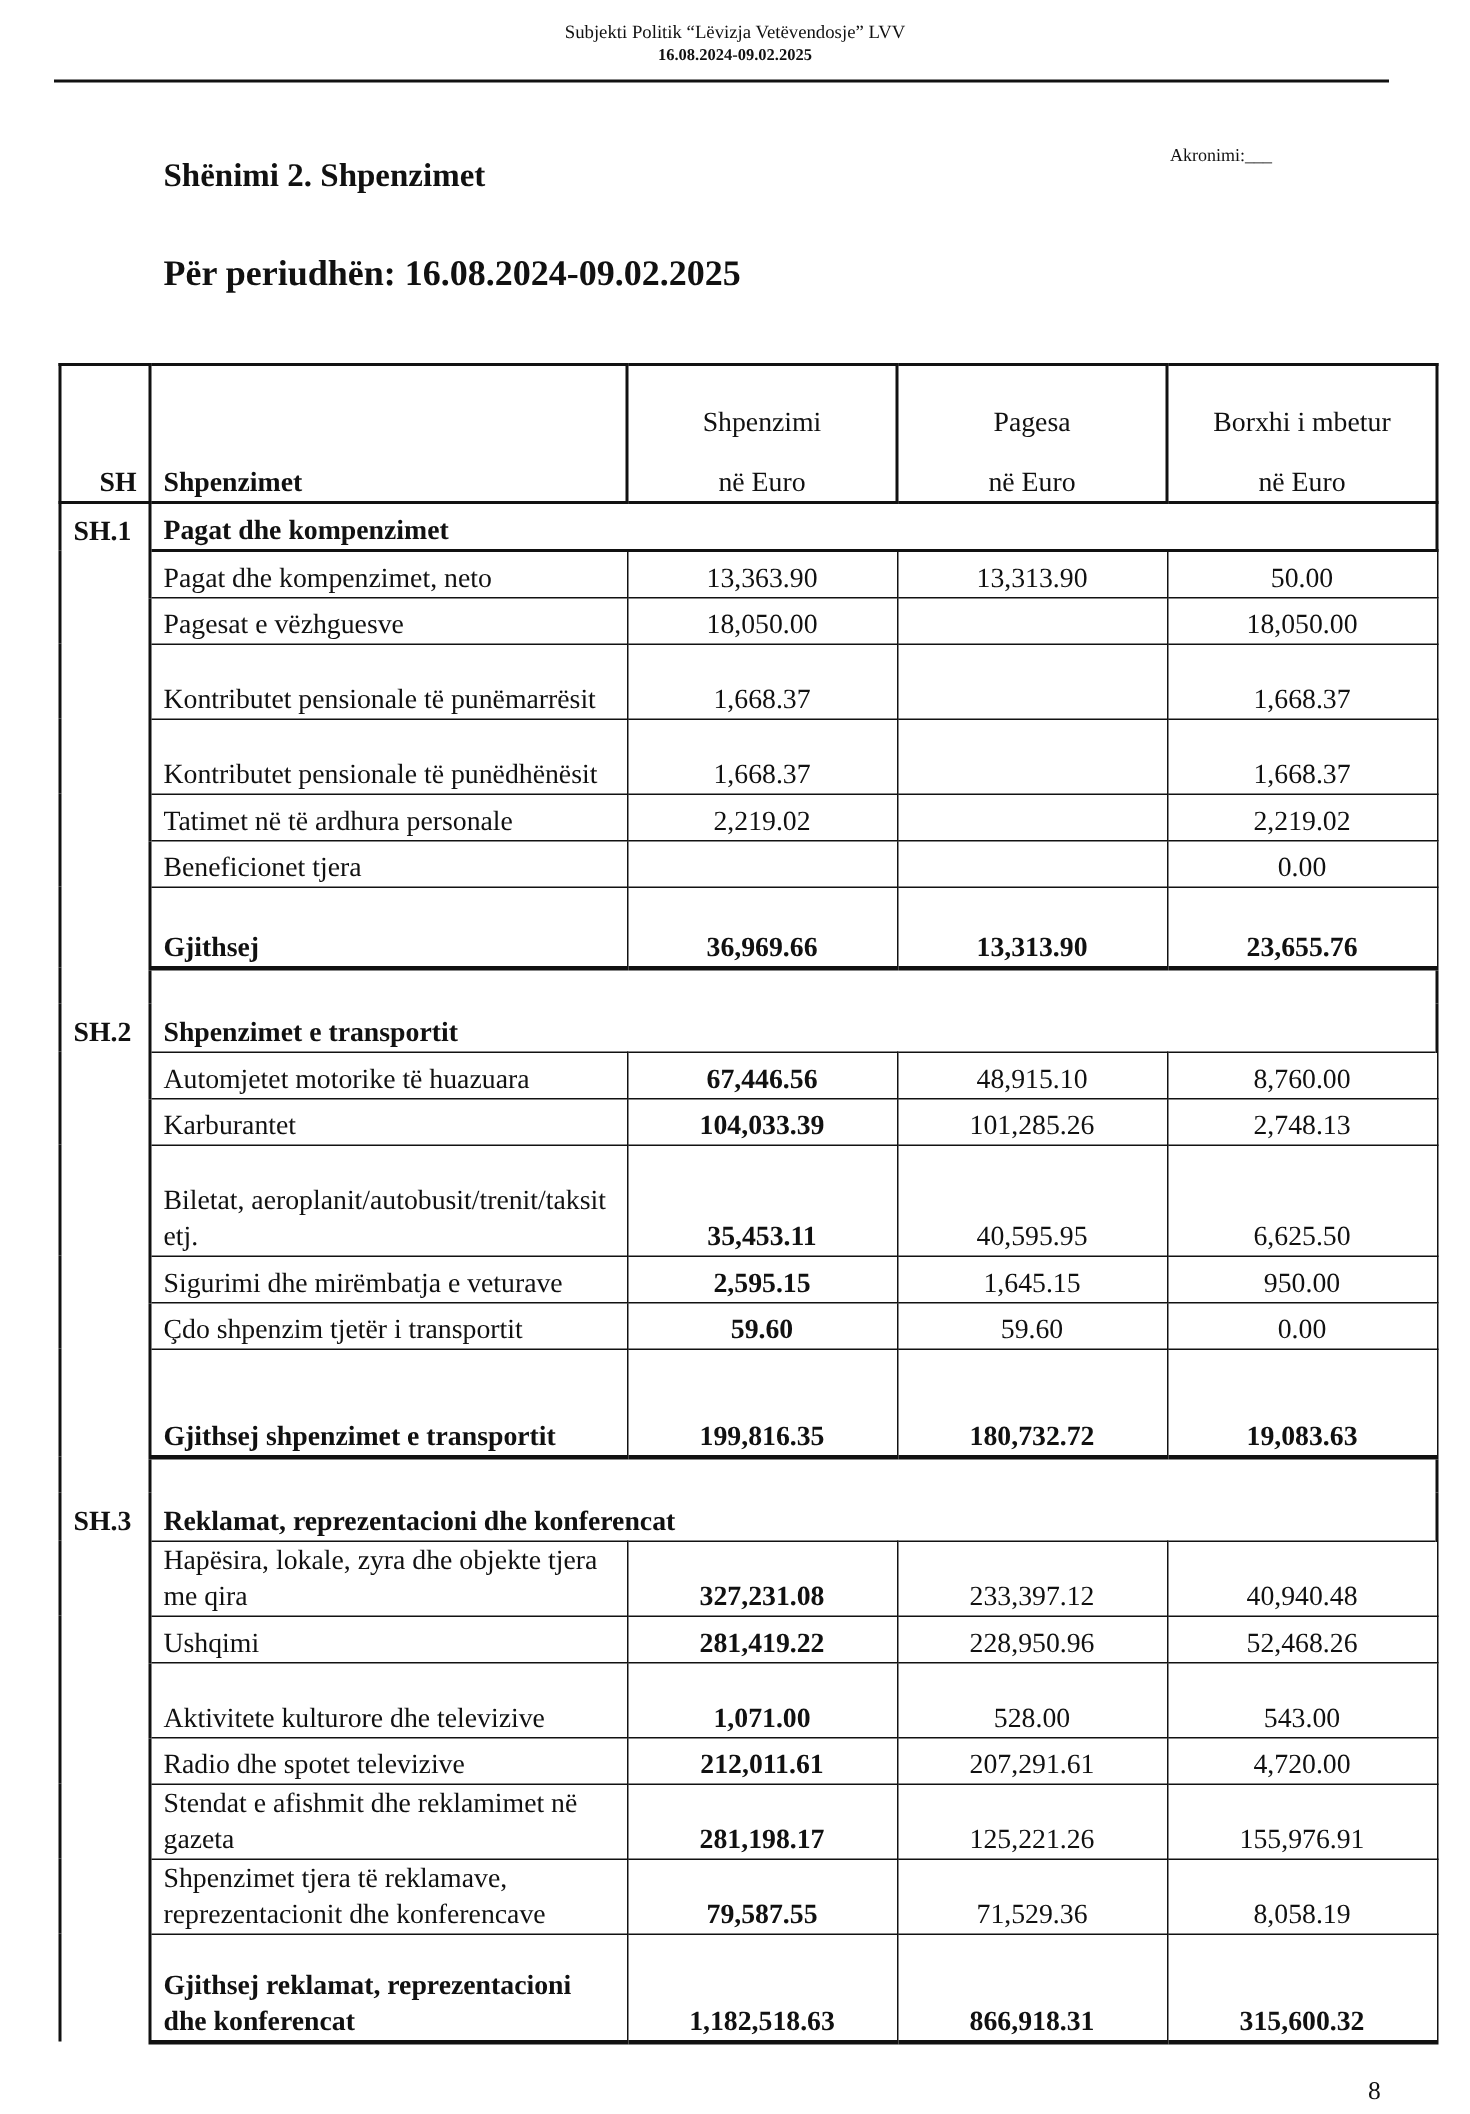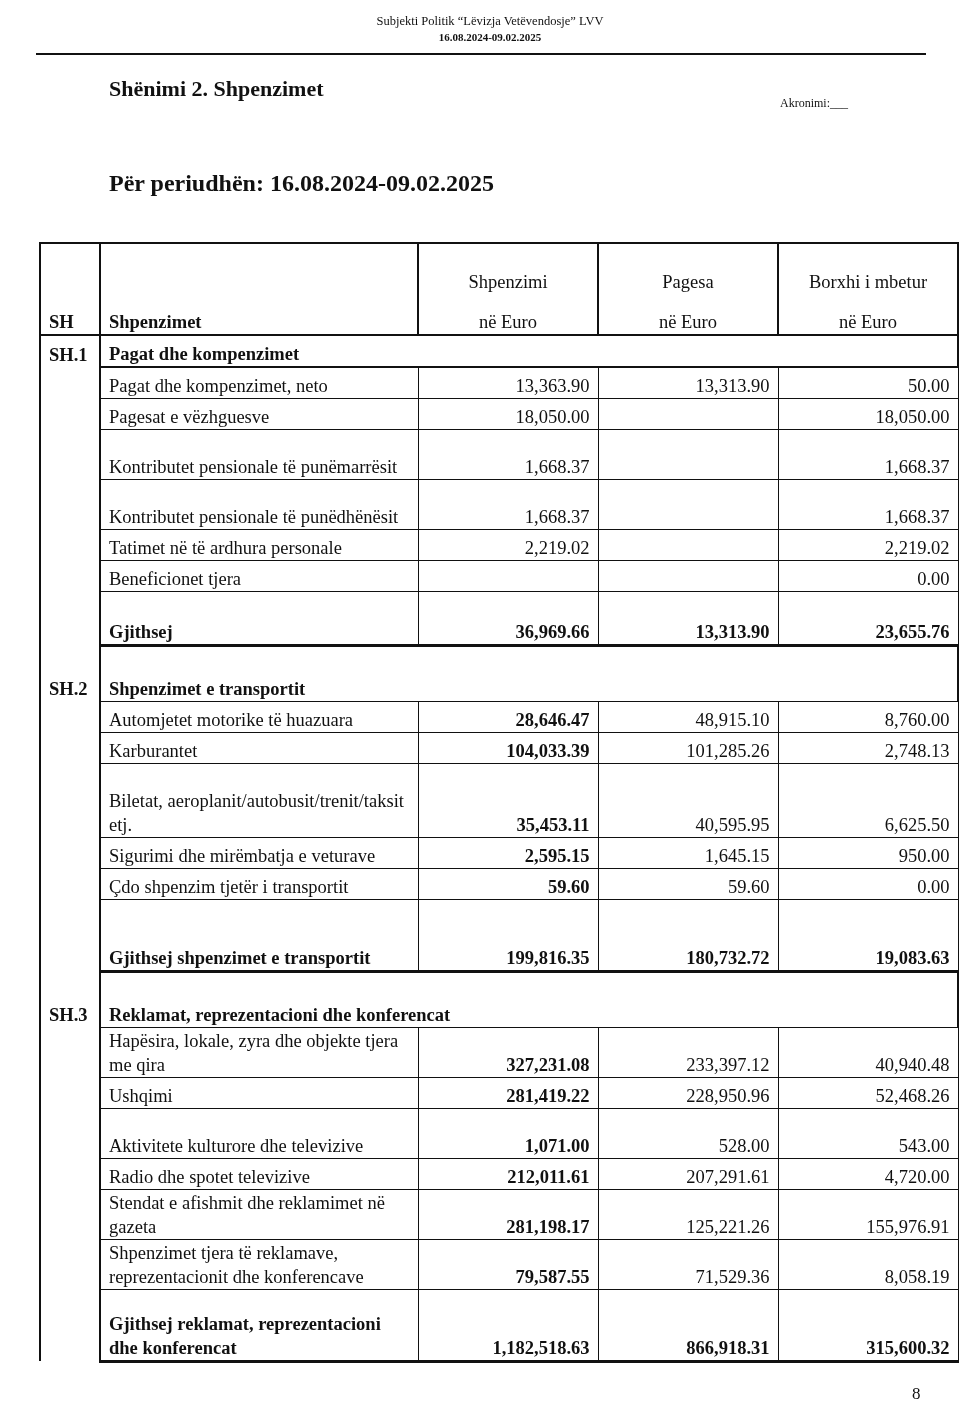--- a/index.html
+++ b/index.html
@@ -4,35 +4,35 @@
 <style>
   html, body { margin: 0; padding: 0; background: #ffffff; }
   body {
     width: 980px; height: 1409px; position: relative; overflow: hidden;
     font-family: "Liberation Serif", "DejaVu Serif", serif; color: #111;
   }
   .hdr { position: absolute; left: 0; top: 12px; width: 980px; text-align: center; }
   .hdr .l1 { font-size: 12.5px; line-height: 18px; }
   .hdr .l2 { font-size: 11px; font-weight: bold; line-height: 15px; }
   .hdr-rule { position: absolute; left: 36px; top: 53px; width: 890px; height: 0; border-top: 2px solid #111; }
-  .title { position: absolute; left: 109px; top: 76px; font-size: 22px; font-weight: bold; }
+  .title { position: absolute; left: 109px; top: 104px; font-size: 22px; font-weight: bold; }
   .acronym { position: absolute; left: 780px; top: 96px; font-size: 12px; }
   .period { position: absolute; left: 109px; top: 170px; font-size: 24px; font-weight: bold; }
   .pageno { position: absolute; left: 912px; top: 1384px; font-size: 17px; }
 
   table.exp {
     position: absolute; left: 39px; top: 242px; border-collapse: collapse;
     font-size: 18.5px; table-layout: fixed;
   }
   table.exp td, table.exp th { padding: 0 8px; line-height: 24px; vertical-align: bottom; }
-  .c-num { width: 163px; text-align: right; }
+  .c-num { width: 163px; text-align: center; }
 
   
   .th-row th { border: 2px solid #111; font-weight: normal; }
-  .th-row th.sh { text-align: left; font-weight: bold; border-right: 2px solid #111; }
+  .th-row th.sh { text-align: right; font-weight: bold; border-right: 2px solid #111; }
   .th-row th.desc { text-align: left; font-weight: bold; }
   .th-row th.n { text-align: center; }
   .th-row th .top { display: block; }
   .th-row { height: 92px; }
 
   .bordered td.b { border: 1.5px solid #111; }
   td.shcol { border-left: 2px solid #111; border-right: 2px solid #111; }
   .section td.sec { border: 2px solid #111; font-weight: bold; }
   .total td.b { font-weight: bold; border-bottom: 3px solid #111; }
   .bold { font-weight: bold; }
@@ -134,21 +134,21 @@
         <td class="shcol"></td>
         <td colspan="4" style="border-left: 2px solid rgb(17, 17, 17); border-right: 2px solid rgb(17, 17, 17); border-top: 3px solid rgb(17, 17, 17);"></td>
       </tr>
       <tr class="section" style="height: 32px;">
         <td class="shcol bold">SH.2</td>
         <td class="sec" colspan="4" style="border-top: none; border-right: 2px solid rgb(17, 17, 17); border-bottom: none; border-left: 2px solid rgb(17, 17, 17); border-image: initial;">Shpenzimet e transportit</td>
       </tr>
       <tr class="bordered" style="height: 31px;">
         <td class="shcol"></td>
         <td class="b" style="line-height: 24px;">Automjetet motorike të huazuara</td>
-        <td class="b c-num bold">28,646.47</td>
+        <td class="b c-num bold">67,446.56</td>
         <td class="b c-num">48,915.10</td>
         <td class="b c-num">8,760.00</td>
       </tr>
       <tr class="bordered" style="height: 31px;">
         <td class="shcol"></td>
         <td class="b" style="line-height: 24px;">Karburantet</td>
         <td class="b c-num bold">104,033.39</td>
         <td class="b c-num">101,285.26</td>
         <td class="b c-num">2,748.13</td>
       </tr>

